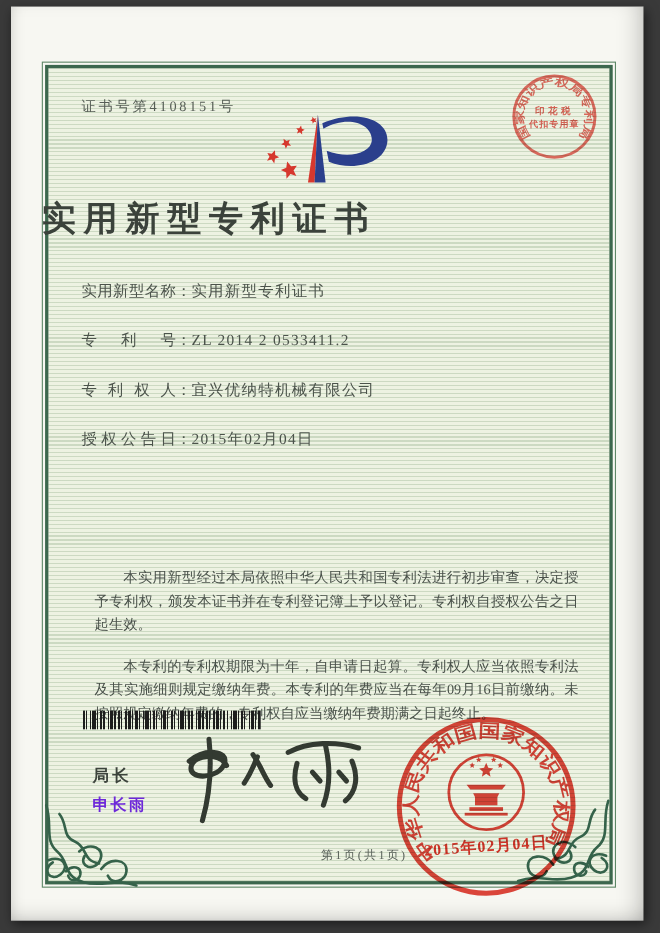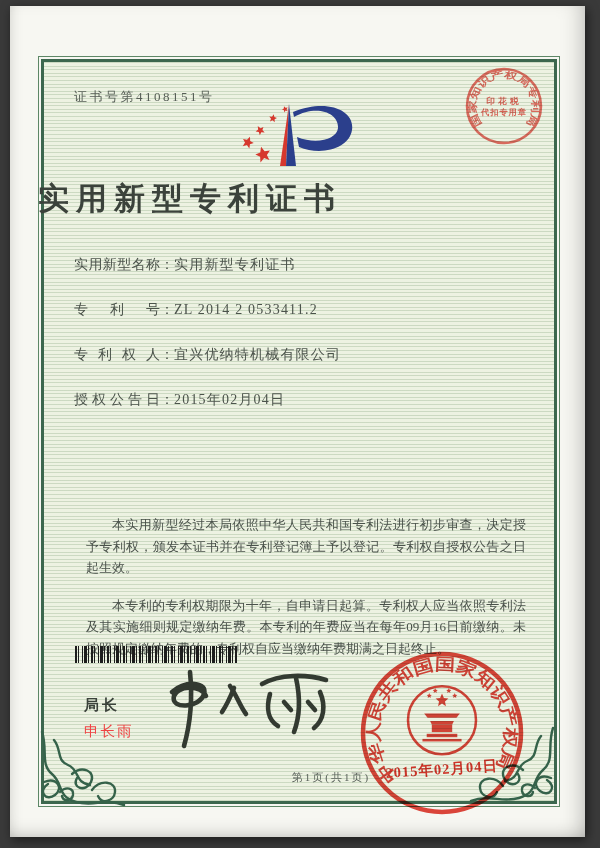--- a/index.html
+++ b/index.html
@@ -20,21 +20,21 @@
   .fields{left:64px;top:250px;width:460px;}
   .frow{margin-bottom:27px;font-size:14px;color:#4b534b;white-space:nowrap;height:18px;}
   .flabel{display:inline-block;width:86px;text-align:justify;text-align-last:justify;vertical-align:top;}
   .fvalue{letter-spacing:1.2px;}
   .paras{left:60px;top:492px;width:472px;font-size:13px;line-height:21.5px;color:#49514a;text-align:justify;}
   .paras p{margin:16px;text-indent:2em;}
   .barcode{left:65px;top:640px;width:162px;height:17px;background:
      repeating-linear-gradient(90deg,#1d1d1d 0 2px,transparent 2px 3px,#1d1d1d 3px 4px,transparent 4px 7px,
      #1d1d1d 7px 8px,transparent 8px 9px,#1d1d1d 9px 12px,transparent 12px 13px,#1d1d1d 13px 14px,transparent 14px 16px);}
   .sig-title{left:74px;top:690px;font-size:15px;font-weight:700;color:#3c433c;letter-spacing:3px;}
-  .sig-name{left:74px;top:716px;font-size:14.5px;font-weight:400;color:#ef4444;letter-spacing:2px;}
+  .sig-name{left:74px;top:716px;font-size:14.5px;font-weight:700;color:#6d28d9;letter-spacing:2px;}
   .autograph{left:120px;top:656px;}
   .seal{left:346px;top:641px;mix-blend-mode:multiply;}
   .stamp{left:454px;top:60px;mix-blend-mode:multiply;}
   .flourish{pointer-events:none;}
   .fl-bl{left:22px;top:724px;}
   .fl-br{left:458px;top:720px;transform:scaleX(-1);}
   .footer{left:28px;top:764px;width:522px;text-align:center;font-size:11px;color:#59615a;letter-spacing:2px;padding-left:32px;}
   .logo{left:223px;top:94px;}
   svg text{font-family:"Liberation Serif","DejaVu Serif",serif;}
 </style>

